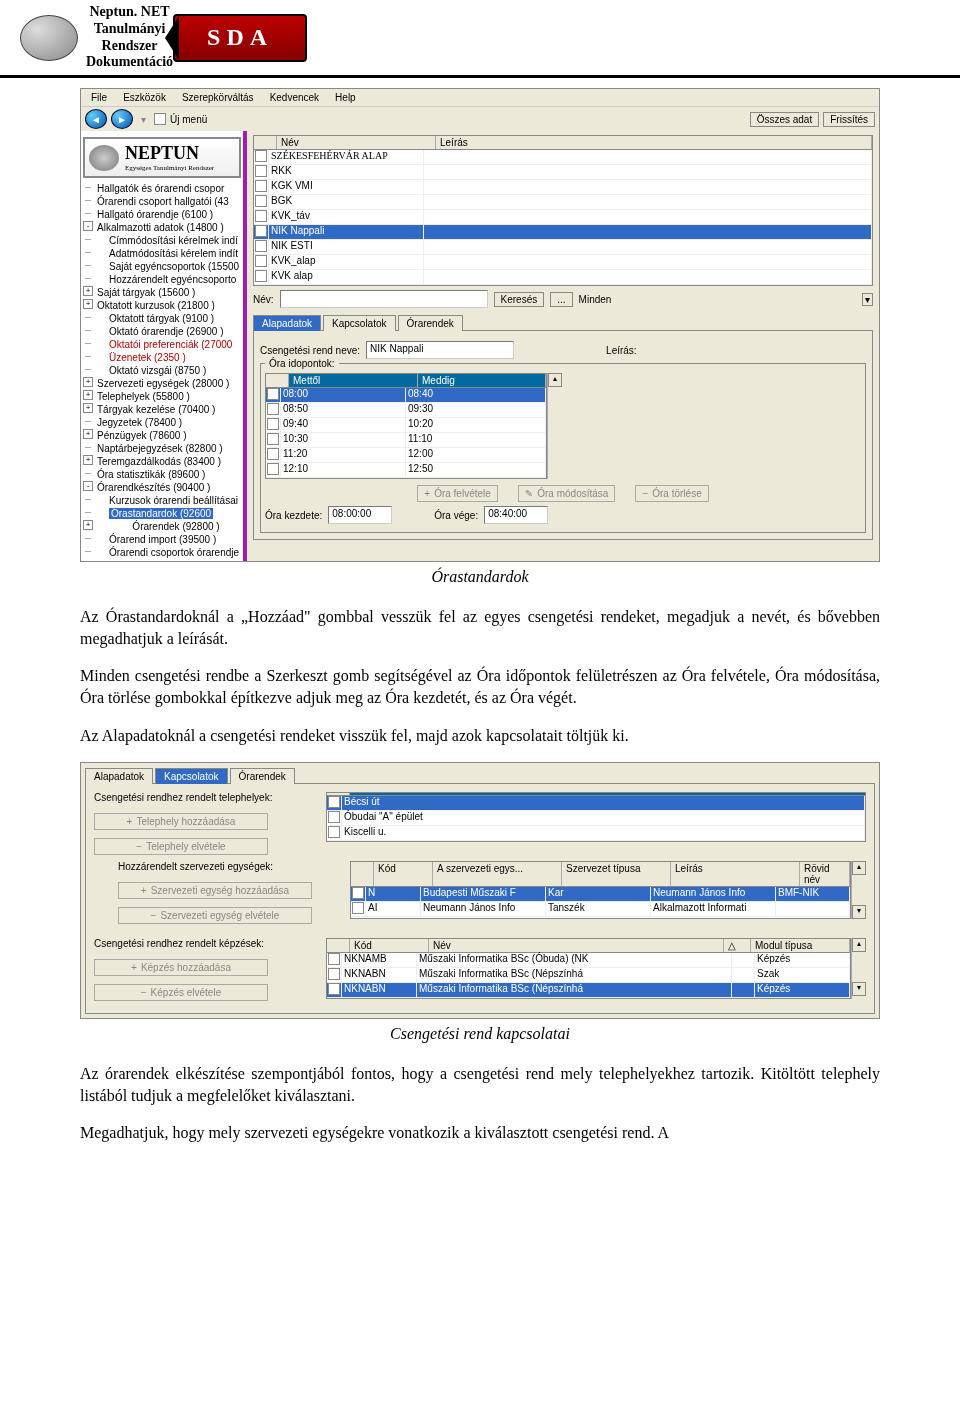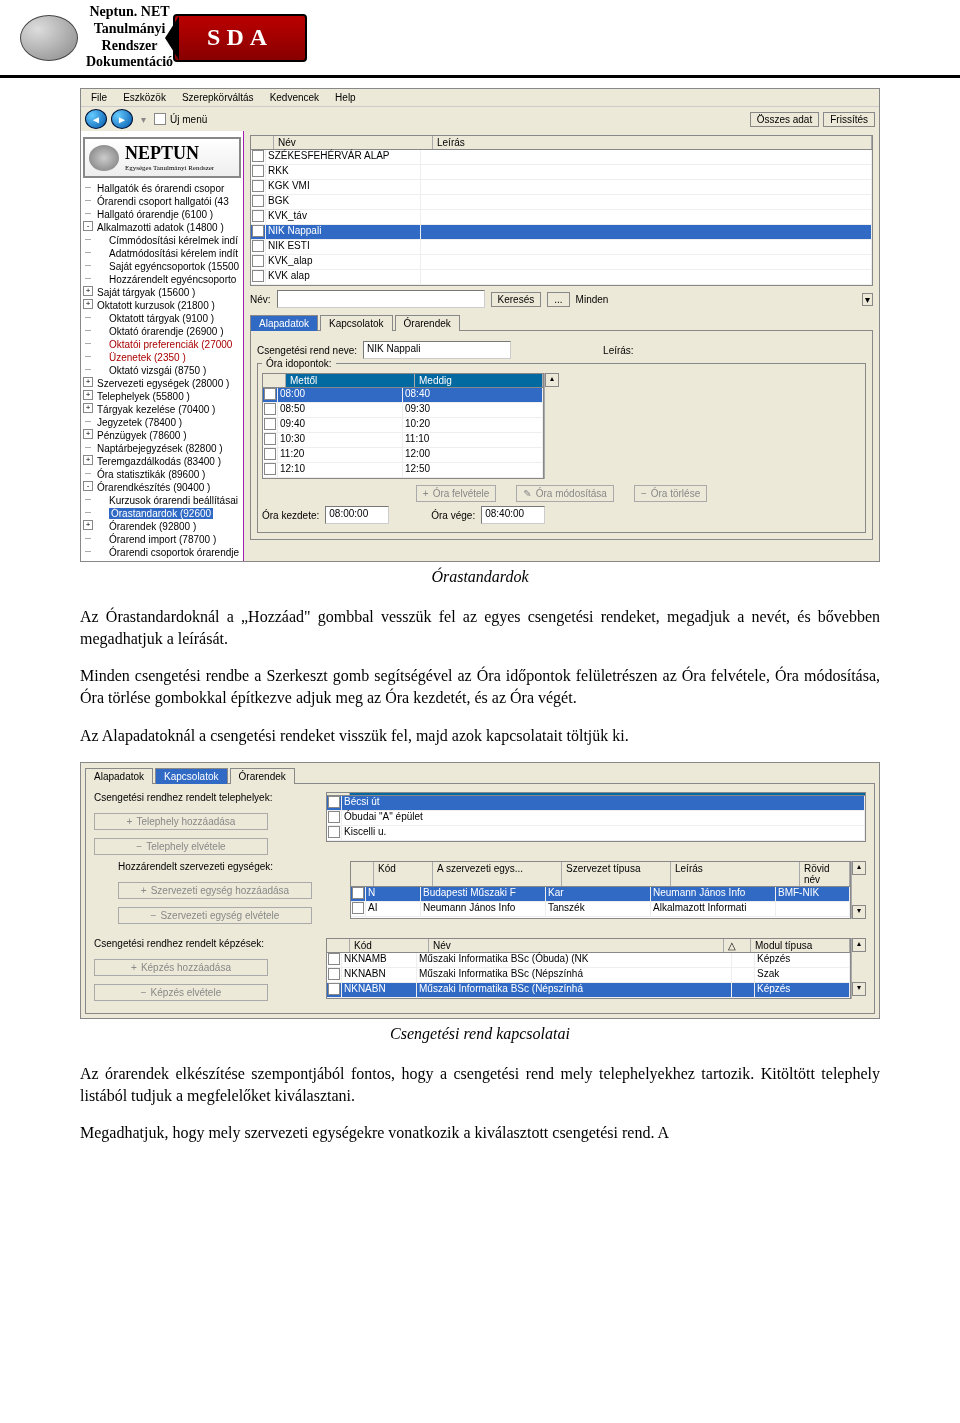--- a/index.html
+++ b/index.html
@@ -13,21 +13,21 @@
   .sda-logo { width:130px; height:44px; background:linear-gradient(to bottom,#b00 0%,#800 100%); border:2px solid #000; border-radius:4px; position:relative; color:#fff; font-weight:bold; font-size:24px; display:flex; align-items:center; justify-content:center; letter-spacing:6px; }
   .sda-logo::before{content:"";position:absolute;left:-10px;top:0;width:0;height:0;border-top:22px solid transparent;border-bottom:22px solid transparent;border-right:14px solid #000;}
   .content { padding:10px 80px 10px 80px; }
   .screenshot-box { border:1px solid #888; font-family:Tahoma,Arial,sans-serif; font-size:10px; background:#ece9d8; }
   .menubar { display:flex; gap:4px; padding:2px 4px; background:#ece9d8; }
   .menubar span { padding:1px 6px; }
   .toolbar-row { display:flex; align-items:center; gap:4px; padding:2px 4px; border-top:1px solid #ccc;}
   .nav-btn { width:20px; height:18px; border-radius:50%; background:radial-gradient(circle at 30% 30%,#6cf,#05a); border:1px solid #013; color:#fff; font-size:10px; display:flex; align-items:center; justify-content:center; }
   .winbtn { background:#ece9d8; border:1px solid #888; padding:1px 6px; font-size:10px; }
   .neptun-row { display:flex; }
-  .tree-col { width:162px; border-right:1px solid #a21caf; background:#fff; padding-top:4px; }
+  .tree-col { width:162px; border-right:4px solid #a21caf; background:#fff; padding-top:4px; }
   .neptun-logo { padding:4px; border:2px solid #888; margin:2px; font-weight:bold; font-size:18px; font-family:serif; display:flex; align-items:center; gap:6px; background:linear-gradient(#fff,#eee);}
   .neptun-logo .oval{width:30px;height:26px;border-radius:50%;background:radial-gradient(ellipse,#ccc,#777);}
   .neptun-logo-sub { font-size:7px; font-weight:normal; }
   .tree { font-size:10px; line-height:13px; padding:2px 0 2px 2px; }
   .tree-item { white-space:nowrap; overflow:hidden; padding-left:14px; position:relative;}
   .tree-item::before{content:"";position:absolute;left:2px;top:5px;width:6px;height:1px;background:#aaa;}
   .tree-item.box::after{content:"+";position:absolute;left:0;top:0;border:1px solid #888;font-size:8px;line-height:8px;width:8px;height:8px;text-align:center;background:#fff;}
   .tree-item.minus::after{content:"-";}
   .tree-item .red{color:#a00;}
   .tree-item.selected span{background:#316ac5;color:#fff;padding:0 2px;}
@@ -127,36 +127,36 @@
             <div class="tree-item box"><span>Telephelyek (55800  )</span></div>
             <div class="tree-item box"><span>Tárgyak kezelése (70400  )</span></div>
             <div class="tree-item"><span>Jegyzetek (78400  )</span></div>
             <div class="tree-item box"><span>Pénzügyek (78600  )</span></div>
             <div class="tree-item"><span>Naptárbejegyzések (82800  )</span></div>
             <div class="tree-item box"><span>Teremgazdálkodás (83400  )</span></div>
             <div class="tree-item"><span>Óra statisztikák (89600  )</span></div>
             <div class="tree-item box minus"><span>Órarendkészítés (90400  )</span></div>
             <div class="tree-item" style="padding-left:26px;"><span>Kurzusok órarendi beállításai</span></div>
             <div class="tree-item selected" style="padding-left:26px;"><span>Órastandardok (92600</span></div>
-            <div class="tree-item box" style="padding-left:26px;"><span>Órarendek (92800  )</span></div>
-            <div class="tree-item" style="padding-left:26px;"><span>Órarend import (78700  )</span></div>
+            <div class="tree-item box" style="padding-left:26px;text-align:center;"><span>Órarendek (92800  )</span></div>
+            <div class="tree-item" style="padding-left:26px;"><span>Órarend import (39500  )</span></div>
             <div class="tree-item" style="padding-left:26px;"><span>Órarendi csoportok órarendje</span></div>
           </div>
         </div>
         <div class="right-col">
           <div style="display:flex;">
             <div class="grid" style="flex:1;">
               <div class="grid-header">
                 <div class="cell" style="width:14px;"></div>
                 <div class="cell" style="width:150px;">Név</div>
                 <div class="cell" style="flex:1;">Leírás</div>
               </div>
               <div class="grid-row">
                   <div class="chk"><span class="chk-sq"></span></div>
-                  <div class="cell" style="width:150px;">SZÉKESFEHÉRVÁR ALAP</div>
+                  <div class="cell" style="width:150px;font-family:Liberation Serif, serif;">SZÉKESFEHÉRVÁR ALAP</div>
                   <div class="cell" style="flex:1;"></div>
                 </div>
               <div class="grid-row">
                   <div class="chk"><span class="chk-sq"></span></div>
                   <div class="cell" style="width:150px;">RKK</div>
                   <div class="cell" style="flex:1;"></div>
                 </div>
               <div class="grid-row">
                   <div class="chk"><span class="chk-sq"></span></div>
                   <div class="cell" style="width:150px;">KGK VMI</div>

